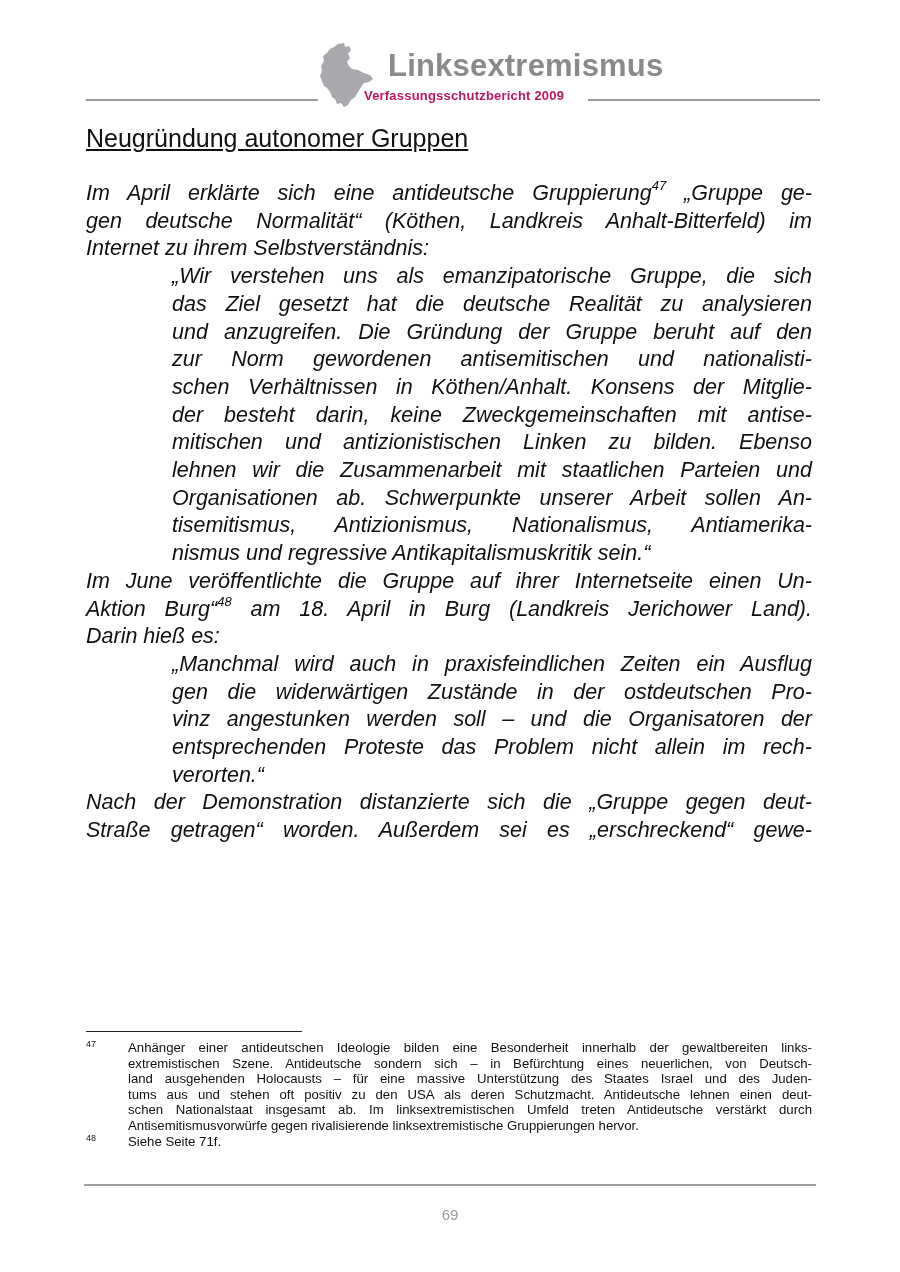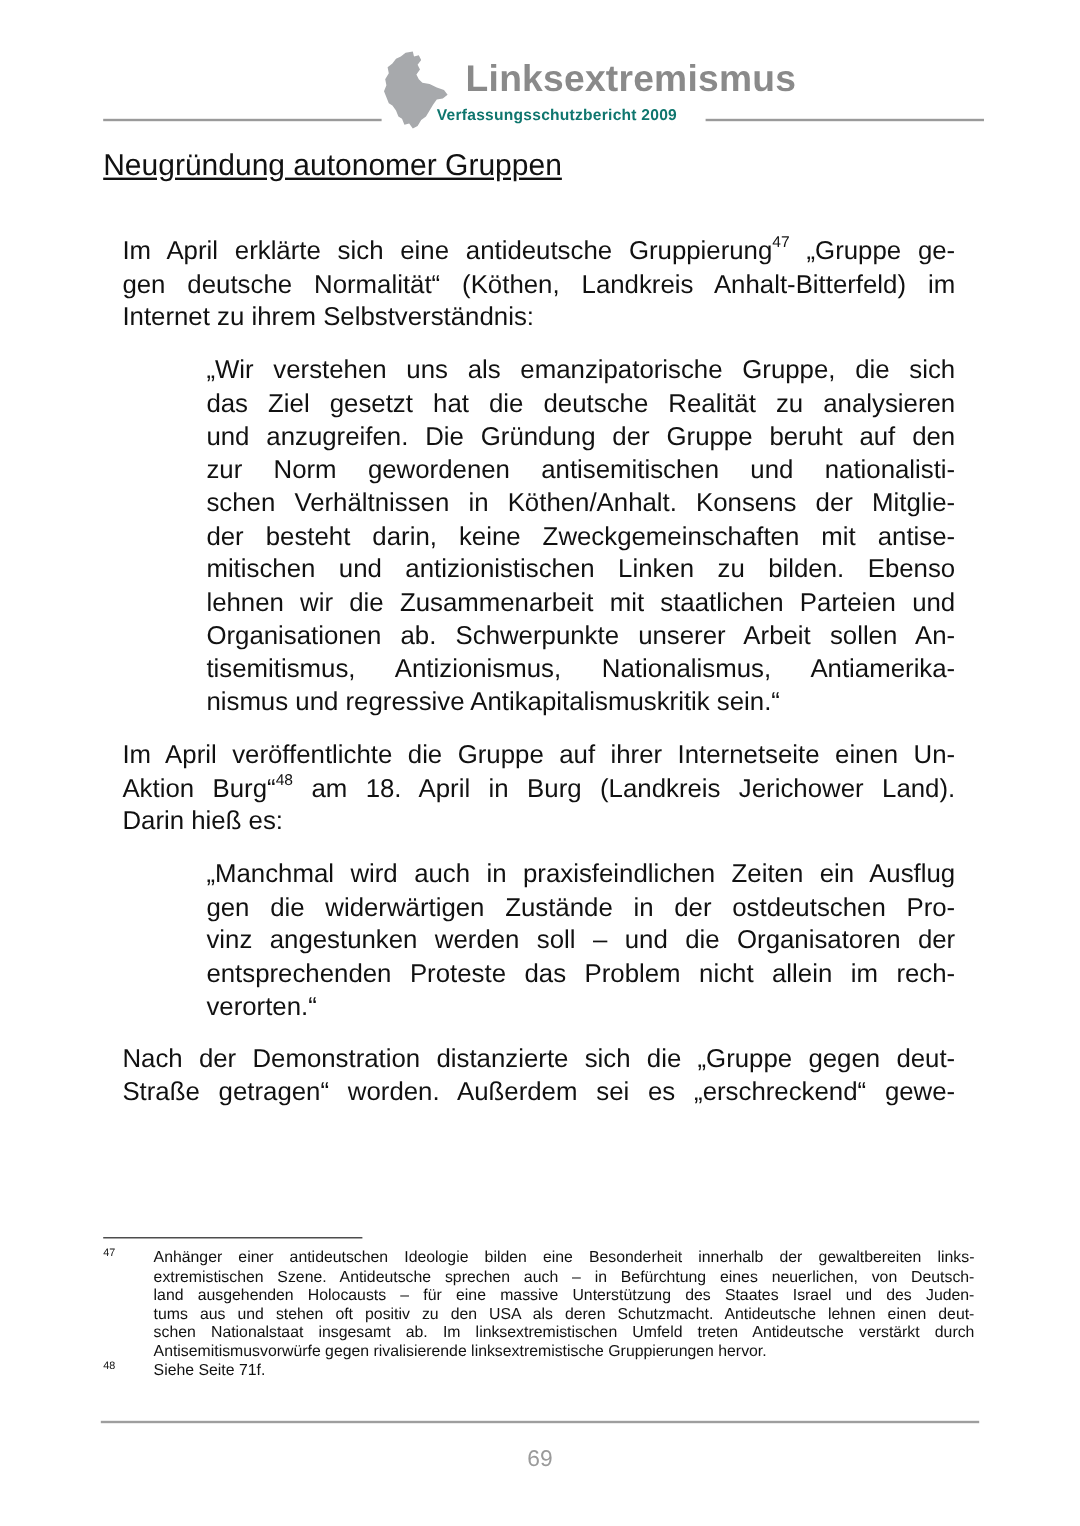--- a/index.html
+++ b/index.html
@@ -6,41 +6,41 @@
     body { width: 900px; height: 1272px; position: relative; overflow: hidden;
            font-family: "Liberation Sans", sans-serif; color: #111; }
     .header { position: absolute; left: 0; top: 0; width: 781px; height: 110px; }
     .hline { position: absolute; height: 2px; background: #9a9a9a; top: 99px; }
     .hline.left { left: 86px; width: 232px; }
     .hline.right { left: 588px; width: 232px; }
     .logo { position: absolute; left: 318px; top: 42px; width: 56px; height: 66px; }
     .brand-title { position: absolute; left: 388px; top: 48px; font-size: 31px; font-weight: bold;
                    color: #8a8a8a; letter-spacing: 0.2px; white-space: nowrap; }
     .brand-sub { position: absolute; left: 364px; top: 88px; font-size: 13px; font-weight: bold;
-                 color: #0f766e; white-space: nowrap; letter-spacing: 0.2px; }
+                 color: #be185d; white-space: nowrap; letter-spacing: 0.2px; }
 
     .content { position: absolute; left: 86px; top: 124px; width: 726px; }
     .heading { font-size: 25px; text-decoration: underline; line-height: 28px; margin: 0; font-weight: normal;
                white-space: nowrap; }
-    .para { font-size: 21.5px; line-height: 27.7px; text-align: justify; margin: 16px; hyphens: manual; }
+    .para { font-size: 21.5px; line-height: 27.7px; text-align: justify; margin: 0; hyphens: manual; font-style: italic; }
     .gap { height: 28px; }
     .quote { margin-left: 86px; }
     .line { display: block; text-align: justify; text-align-last: justify; white-space: nowrap; overflow: visible; }
     .line.last { text-align-last: left; }
     sup { font-size: 13px; line-height: 0; vertical-align: 0; position: relative; top: -10px; }
 
     .fn-rule { position: absolute; left: 86px; top: 1031px; width: 216px; height: 1px; background: #222; }
     .footnotes { position: absolute; left: 86px; top: 1040px; width: 726px; font-size: 13.2px; line-height: 15.6px; }
     .fn { position: relative; padding-left: 42px; }
     .fn .fn-num { position: absolute; left: 0; top: -3px; font-size: 9px; }
     .fn .line { text-align: justify; text-align-last: justify; white-space: nowrap; }
     .fn .line.last { text-align-last: left; }
 
     .foot-rule { position: absolute; left: 84px; top: 1184px; width: 732px; height: 2px; background: #9e9e9e; }
-    .page-number { position: absolute; left: 0; width: 900px; top: 1206px; text-align: center; font-size: 19px; color: #9a9a9a; }
+    .page-number { position: absolute; left: 0; width: 900px; top: 1206px; text-align: center; font-size: 15px; color: #9a9a9a; }
   </style>
 </head>
 <body>
 
 <div class="header">
   <div class="hline left"></div>
   <div class="hline right"></div>
   <svg class="logo" viewBox="0 0 56 66">
     <path d="M20 2 L26 1 L27 5 L31 4 L33 8 L30 12 L32 16 L29 20 L31 24 L34 27 L40 28 L46 31 L52 33 L55 37 L51 40 L46 41 L43 45 L40 50 L37 55 L33 58 L30 63 L26 65 L23 61 L19 62 L17 57 L14 55 L12 50 L9 46 L6 44 L4 39 L2 34 L4 29 L3 24 L6 19 L5 14 L9 11 L12 7 L16 5 Z" fill="#a7a9ac"></path>
   </svg>
@@ -66,21 +66,21 @@
     <span class="line">schen Verhältnissen in Köthen/Anhalt. Konsens der Mitglie-</span>
     <span class="line">der besteht darin, keine Zweckgemeinschaften mit antise-</span>
     <span class="line">mitischen und antizionistischen Linken zu bilden. Ebenso</span>
     <span class="line">lehnen wir die Zusammenarbeit mit staatlichen Parteien und</span>
     <span class="line">Organisationen ab. Schwerpunkte unserer Arbeit sollen An-</span>
     <span class="line">tisemitismus, Antizionismus, Nationalismus, Antiamerika-</span>
     <span class="line last">nismus und regressive Antikapitalismuskritik sein.“</span>
   </div>
 
   <div class="para">
-    <span class="line">Im April veröffentlichte die Gruppe auf ihrer Internetseite einen Un-</span>
+    <span class="line">Im June veröffentlichte die Gruppe auf ihrer Internetseite einen Un-</span>
     <span class="line"><span>Aktion Burg“</span><sup>48</sup><span> am 18. April in Burg (Landkreis Jerichower Land).</span></span>
     <span class="line last">Darin hieß es:</span>
   </div>
 
   <div class="para quote">
     <span class="line">„Manchmal wird auch in praxisfeindlichen Zeiten ein Ausflug</span>
     <span class="line">gen die widerwärtigen Zustände in der ostdeutschen Pro-</span>
     <span class="line">vinz angestunken werden soll – und die Organisatoren der</span>
     <span class="line">entsprechenden Proteste das Problem nicht allein im rech-</span>
     <span class="line last">verorten.“</span>
@@ -90,21 +90,21 @@
     <span class="line">Nach der Demonstration distanzierte sich die „Gruppe gegen deut-</span>
     <span class="line">Straße getragen“ worden. Außerdem sei es „erschreckend“ gewe-</span>
   </div>
 </div>
 
 <div class="fn-rule"></div>
 <div class="footnotes">
   <div class="fn">
     <span class="fn-num">47</span>
     <span class="line">Anhänger einer antideutschen Ideologie bilden eine Besonderheit innerhalb der gewaltbereiten links-</span>
-    <span class="line">extremistischen Szene. Antideutsche sprechen auch – in Befürchtung eines neuerlichen, von Deutsch-</span>
+    <span class="line">extremistischen Szene. Antideutsche sondern sich – in Befürchtung eines neuerlichen, von Deutsch-</span>
     <span class="line">land ausgehenden Holocausts – für eine massive Unterstützung des Staates Israel und des Juden-</span>
     <span class="line">tums aus und stehen oft positiv zu den USA als deren Schutzmacht. Antideutsche lehnen einen deut-</span>
     <span class="line">schen Nationalstaat insgesamt ab. Im linksextremistischen Umfeld treten Antideutsche verstärkt durch</span>
     <span class="line last">Antisemitismusvorwürfe gegen rivalisierende linksextremistische Gruppierungen hervor.</span>
   </div>
   <div class="fn">
     <span class="fn-num">48</span>
     <span class="line last">Siehe Seite 71f.</span>
   </div>
 </div>

